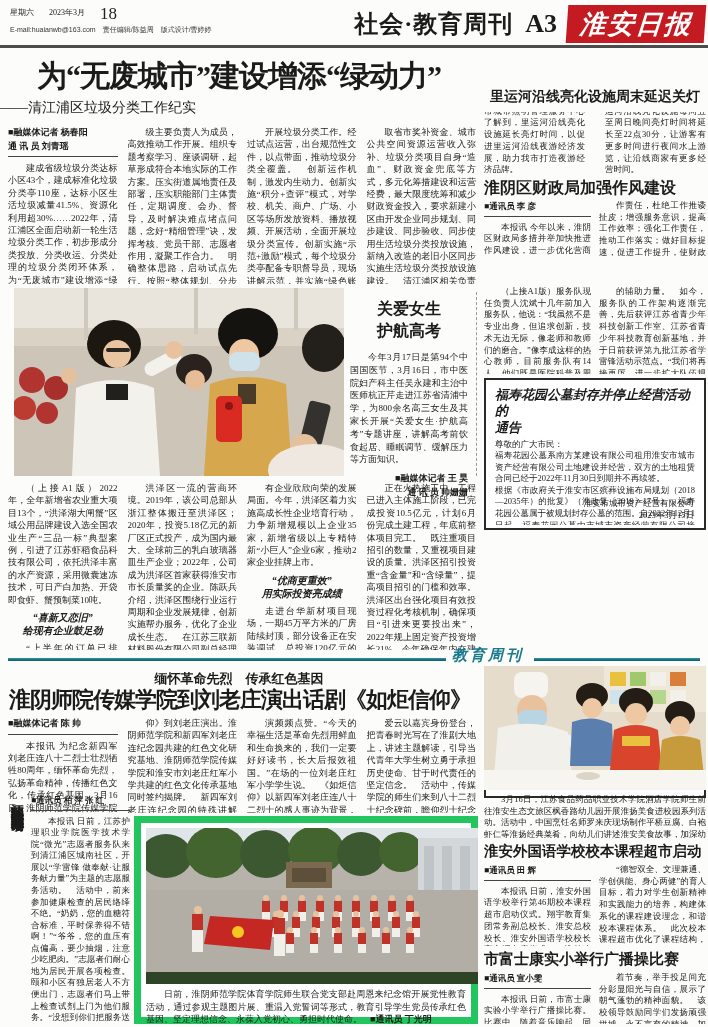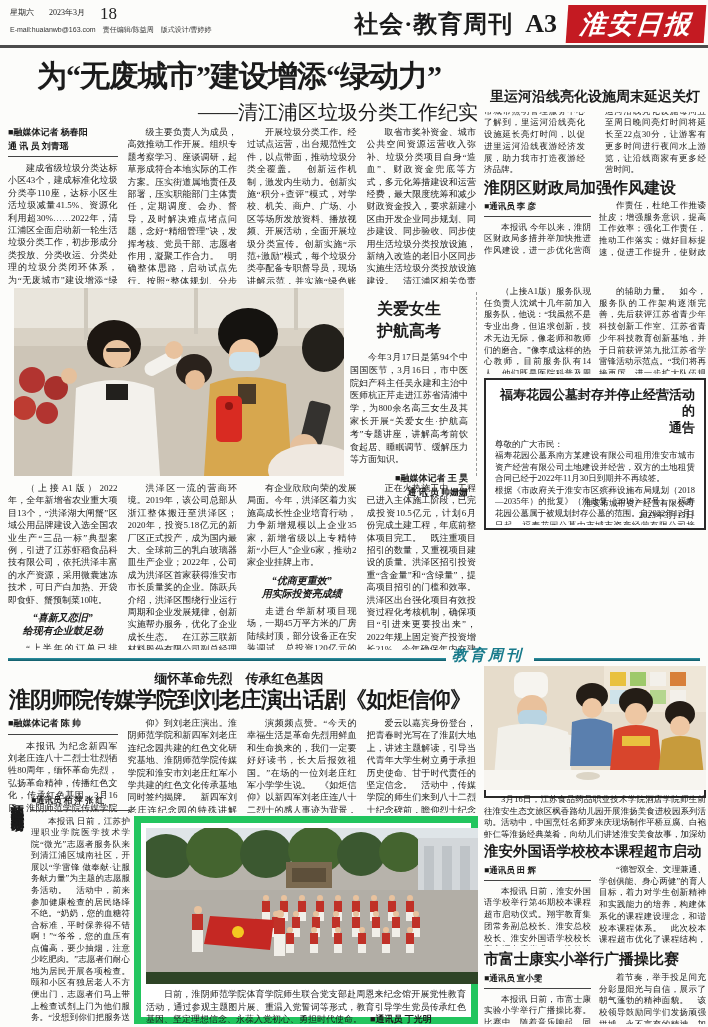--- a/index.html
+++ b/index.html
@@ -30,21 +30,21 @@
   .cols { display:flex; gap:10px; overflow:hidden; }
   .c { flex:1 1 0; overflow:hidden; font-size:9px; line-height:1.38; text-align:justify; }
   .c p, .body p { text-indent:2em; }
   .byline { font-weight:700; font-size:9px; line-height:1.5; padding-bottom:3px;
             border-bottom:1px solid #444; margin-bottom:5px; }
   .subhd { font-style:italic; font-weight:700; text-align:center; font-size:10px;
            line-height:1.3; margin:5px 0; text-indent:0; }
   .teal { color:#17798a; }
   .tealline { height:3px; background:linear-gradient(#2e93a4,#105966); }
   .notice { border:2px solid #2a2a2a; background:#fff; padding:7px 9px; position:relative; overflow:hidden; }
-  .notice .ntitle { text-align:right; font-weight:700; line-height:1.25; }
+  .notice .ntitle { text-align:left; font-weight:700; line-height:1.25;font-style:italic; }
   .notice .nbody { font-size:8.5px; line-height:1.36; text-align:justify; overflow:hidden; margin-top:3px; }
   .notice .sig { position:absolute; right:10px; bottom:6px; text-align:right; font-size:8.5px; line-height:1.4; }
   .credit { font-weight:700; margin-left:8px; }
   .frame { border:7px solid #22c55e; padding:5px; background:#fff; }
   .vtitle { writing-mode:vertical-rl; text-orientation:upright; font-size:13px; font-weight:700;
             letter-spacing:1px; line-height:1.3; height:100%; font-family:"Liberation Serif",serif; }
   svg { display:block; }
 </style>
 </head>
 <body>
@@ -60,21 +60,21 @@
     <div class="mh-info">E-mail:huaianwb@163.com　责任编辑/陈益周　版式设计/曹婷婷</div>
   </div>
   <div class="abs mh-right">
     <span class="mh-section">社会·教育周刊</span>
     <span class="mh-pageno">A3</span>
     <span class="mh-logo">淮安日报</span>
   </div>
   <div class="abs mh-rule"></div>
 
   <div class="abs hl" style="left:0;top:56px;width:478px;text-align:center;font-size:30px;letter-spacing:-1px;">为“无废城市”建设增添“绿动力”</div>
-  <div class="abs" style="left:0;top:99px;width:478px;text-align:right;font-size:20px;">——清江浦区垃圾分类工作纪实</div>
+  <div class="abs" style="left:0;top:99px;width:478px;text-align:left;font-size:14px;">——清江浦区垃圾分类工作纪实</div>
   <div class="abs cols" style="left:8px;top:126px;width:468px;height:158px;">
     <div class="c">
       <div class="byline">
         <div>■融媒体记者 杨春阳</div>
         <div>通 讯 员 刘青瑶</div>
       </div>
       <p>建成省级垃圾分类达标小区43个，建成标准化垃圾分类亭110座，达标小区生活垃圾减量41.5%、资源化利用超30%……2022年，清江浦区全面启动新一轮生活垃圾分类工作，初步形成分类投放、分类收运、分类处理的垃圾分类闭环体系，为“无废城市”建设增添“绿动力”。</p>
     </div>
     <div class="c">
         <p>级主要负责人为成员，高效推动工作开展。组织专题考察学习、座谈调研，起草形成符合本地实际的工作方案。压实街道属地责任及部署，压实职能部门主体责任，定期调度、会办、督导，及时解决难点堵点问题，念好“精细管理”诀，发挥考核、党员干部、志愿者作用，凝聚工作合力。　明确整体思路，启动试点先行。按照“整体规划、分步实施”总思路，制订</p>

